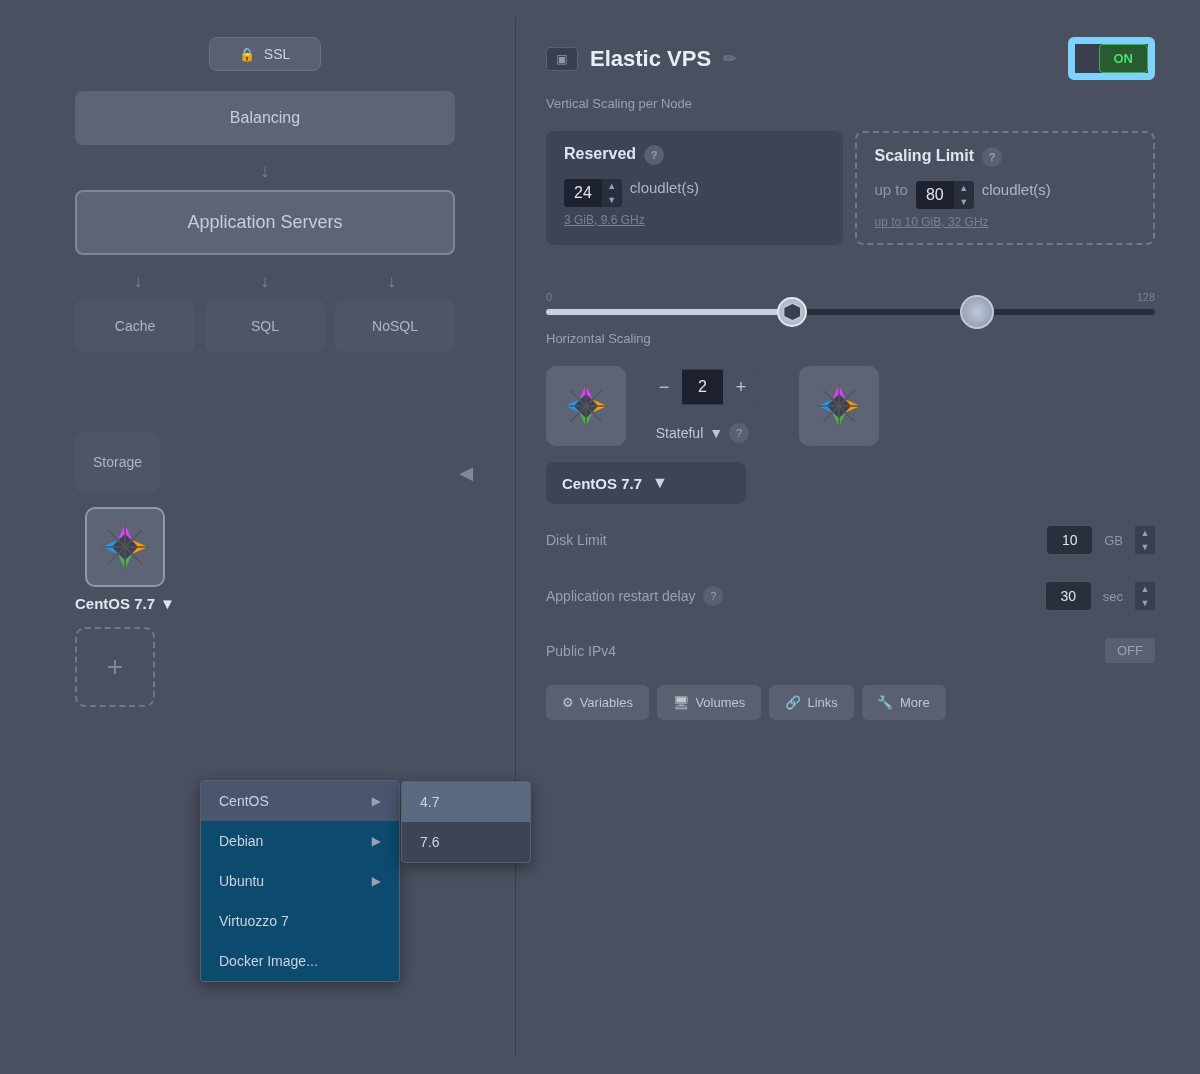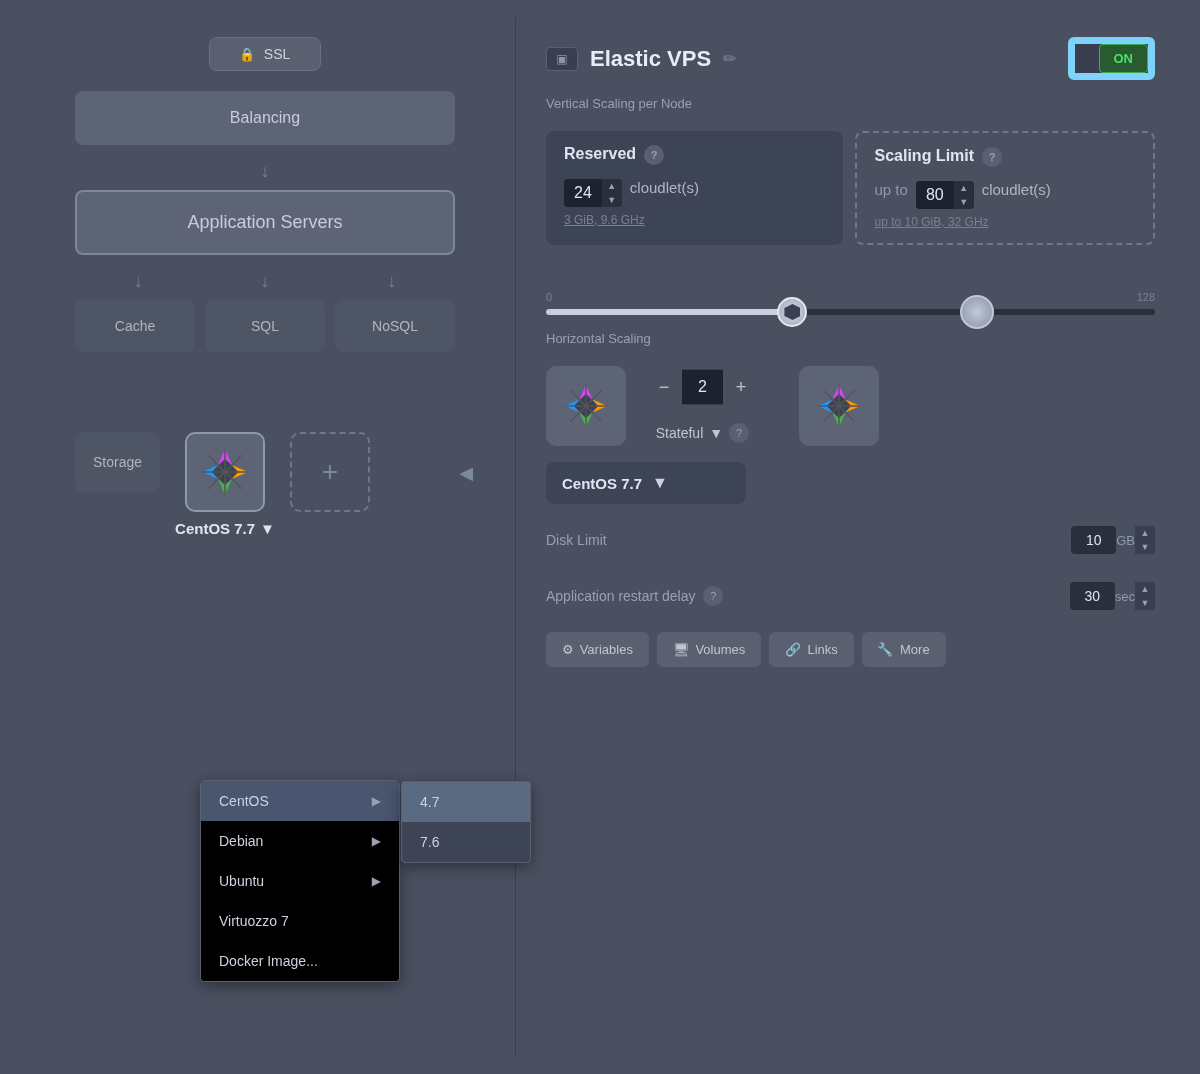--- a/index.html
+++ b/index.html
@@ -113,20 +113,21 @@
       cursor: pointer;
     }
 
     .bottom-row {
       display: flex;
       width: 380px;
       gap: 15px;
       align-items: flex-start;
       margin-top: 20px;
       position: relative;
+      flex-direction: column;
     }
 
     .storage-btn {
       background: #4e5565;
       border: none;
       border-radius: 8px;
       padding: 22px 18px;
       color: #b0b5c0;
       font-size: 14px;
       cursor: pointer;
@@ -181,21 +182,21 @@
       gap: 5px;
       margin-top: 8px;
       cursor: pointer;
     }
 
     
     .dropdown-menu {
       position: absolute;
       left: 195px;
       top: 740px;
-      background: #000000;
+      background: #0c4a6e;
       border: 1px solid #5a6070;
       border-radius: 4px;
       width: 200px;
       z-index: 100;
       box-shadow: 0 4px 15px rgba(0,0,0,0.4);
     }
 
     .dropdown-menu .menu-item {
       padding: 12px 18px;
       color: #cdd2e0;
@@ -571,21 +572,21 @@
       font-size: 14px;
       color: #9aa0b0;
       display: flex;
       align-items: center;
       gap: 8px;
     }
 
     .config-control {
       display: flex;
       align-items: center;
-      gap: 0;
+      gap: 12px;
       justify-content: center;
     }
 
     .config-value-box {
       background: #2a2f3e;
       border-radius: 4px;
       padding: 6px 12px;
       font-size: 14px;
       color: #e0e5f0;
       min-width: 45px;
@@ -888,20 +889,24 @@
       <div class="config-control">
         <span class="config-value-box">30</span>
         <span class="config-unit">sec</span>
         <div class="config-stepper">
           <button class="config-stepper-btn">▲</button>
           <button class="config-stepper-btn">▼</button>
         </div>
       </div>
     </div>
 
+    <div class="config-row">
+      <span class="config-label">Public IPv4</span>
+      <div class="off-badge">OFF</div>
+    </div>
 
     <div class="bottom-tabs">
       <button class="tab-btn">
         <span>⚙</span>
         <span>Variables</span>
       </button>
       <button class="tab-btn">
         <span>🖥</span>
         <span>Volumes</span>
       </button>

